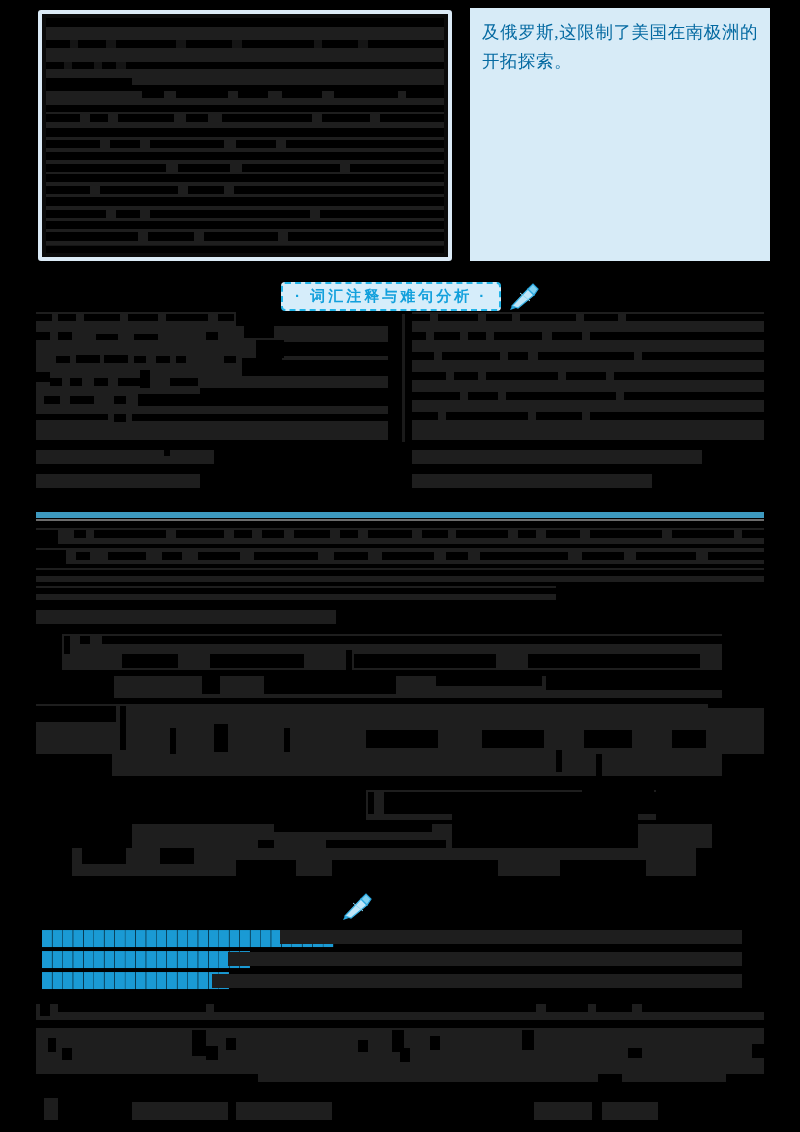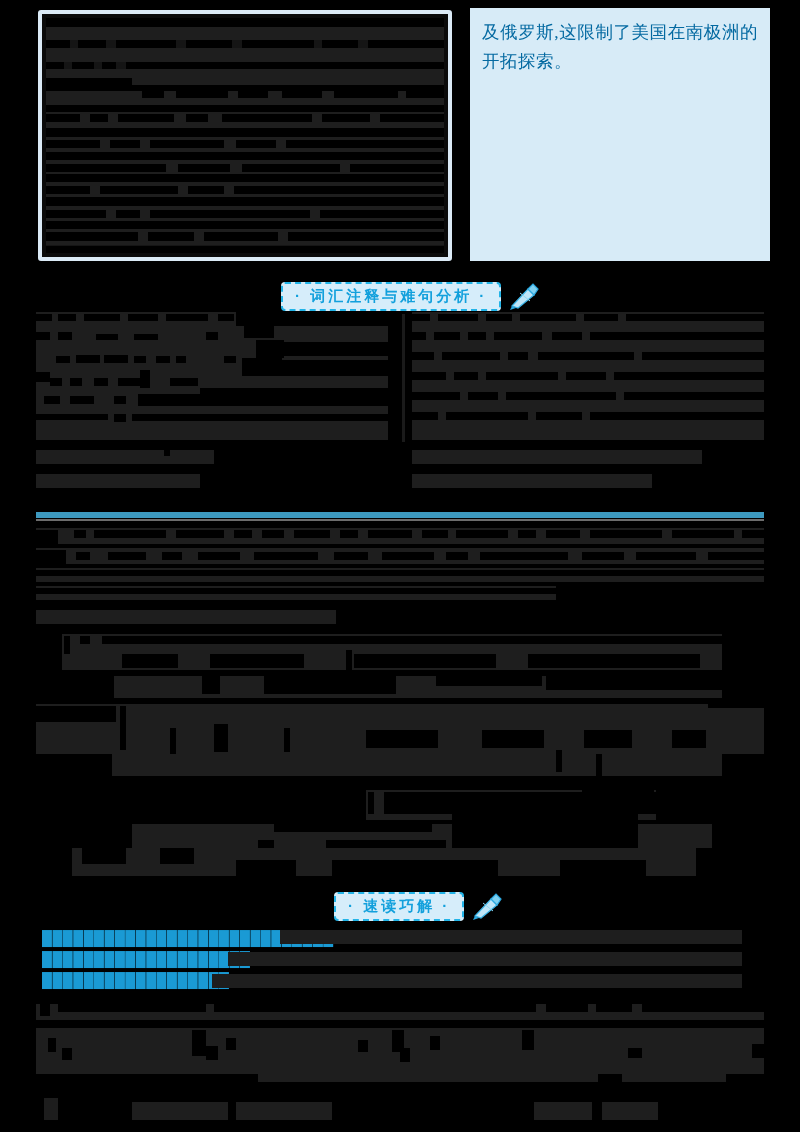--- a/index.html
+++ b/index.html
@@ -336,23 +336,20 @@
 
     <div class="bar2" style="left:36px;top:324px;width:624px;height:28px;"></div>
     <div class="bar" style="left:46px;top:324px;width:44px;height:16px;"></div>
     <div class="bar" style="left:124px;top:324px;width:34px;height:16px;"></div>
     <div class="bar" style="left:200px;top:336px;width:60px;height:16px;"></div>
     <div class="bar" style="left:296px;top:336px;width:166px;height:16px;"></div>
     <div class="bar" style="left:524px;top:336px;width:86px;height:16px;"></div>
   </div>
 
   <div class="sec-head" style="left:334px;top:891px;">
-    <div class="sec-badge">
-      <span>· 速读巧解 ·</span>
-    </div>
     <svg class="pen" viewBox="0 0 34 30">
       <path d="M4 25 L20 8 L26 14 L10 27 Z" fill="#bfe5f7" stroke="#3ab5e8" stroke-width="1.2"></path>
       <path d="M20 8 L25 3 L30 8 L26 14 Z" fill="#7fd0f0" stroke="#2aa8e0" stroke-width="1.2"></path>
       <path d="M4 25 L2 29 L8 27 Z" fill="#2aa8e0"></path>
       <path d="M12 12 L22 20" stroke="#8fd8f2" stroke-width="1" fill="none"></path>
     </svg>
   </div>
 
   <div class="tips">
     <div class="tip-line">████████████████████████████</div>

